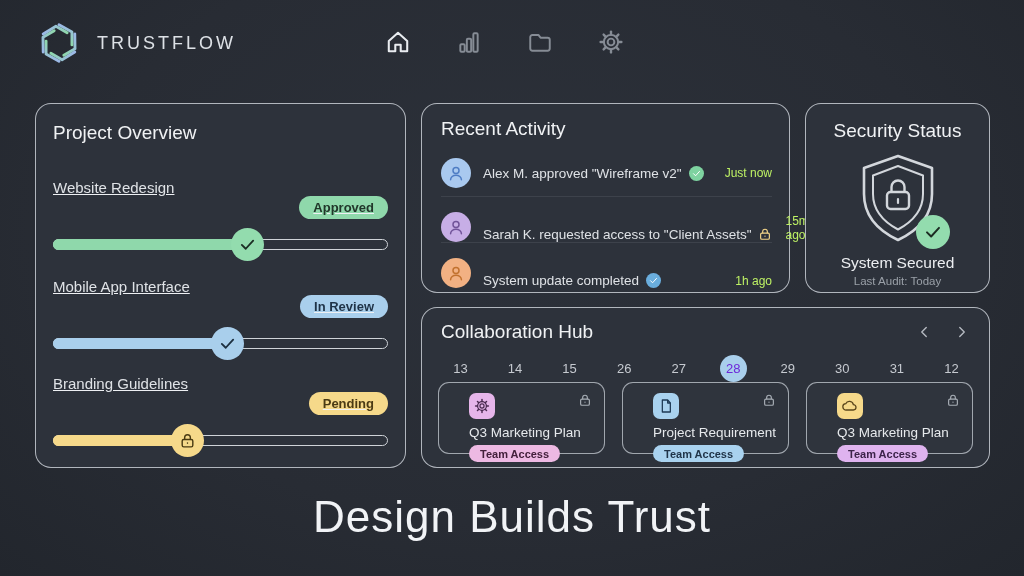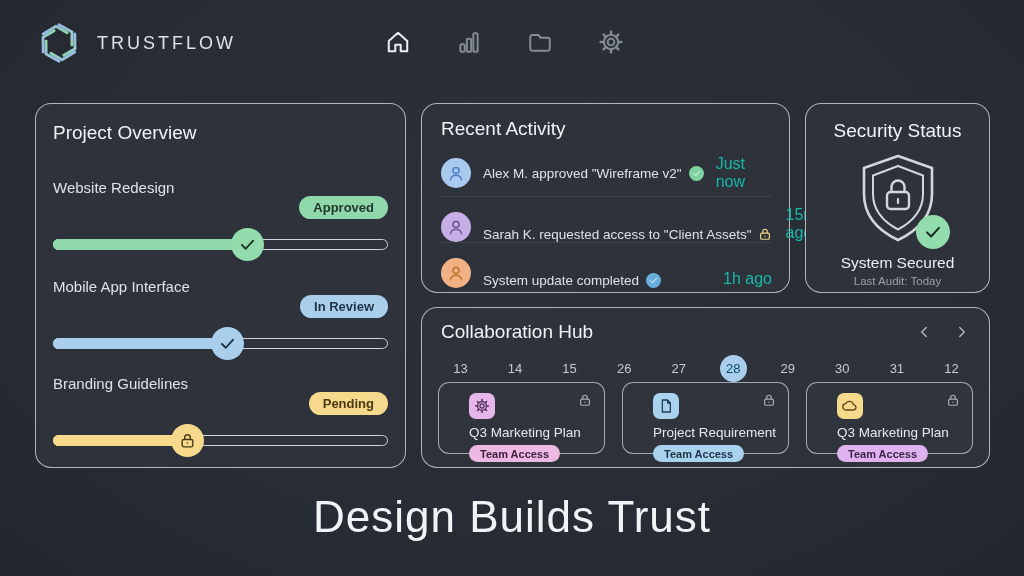--- a/index.html
+++ b/index.html
@@ -26,21 +26,21 @@
   
   .panel {
     position:absolute; background:#2d323b;
     border:1.6px solid rgba(201,206,213,0.85);
     border-radius:16px;
   }
   .panel-title { font-size:19px; font-weight:500; color:#f0f2f4; }
 
   
   #project-panel { left:35px; top:103px; width:371px; height:365px; padding:18px 17px; }
-  .proj-row { position:absolute; left:17px; right:17px; }
+  .proj-row { position:absolute; left:17px; right:17px;text-decoration:underline; }
   .proj-head { display:flex; align-items:center; justify-content:space-between; }
   .proj-name { font-size:15px; color:#dfe2e6; }
   .badge { font-size:13px; font-weight:600; padding:4px 14px; border-radius:12px;margin-top:40px; }
   .badge.c-green { background:#8fd8ab; color:#21372a; }
   .badge.c-blue { background:#a9cfec; color:#1f3347; }
   .badge.c-yellow { background:#f6d98a; color:#4a3a14; }
   .slider { position:relative; height:34px; margin-top:8px; cursor:pointer; }
   .track { position:absolute; left:0; right:0; top:12px; height:11px; border:1.5px solid #cfd3d8; border-radius:7px; }
   .fill { position:absolute; left:0; top:12px; height:11px; border-radius:7px; }
   .fill.c-green { background:#8fd8ab; } .fill.c-blue { background:#a9cfec; } .fill.c-yellow { background:#f6d98a; }
@@ -61,42 +61,42 @@
   .avatar.blue { background:#a9c9ef; color:#4f7dc4; }
   .avatar.purple { background:#c7aee6; color:#715399; }
   .avatar.orange { background:#f2b183; color:#c2722f; }
   .act-text { font-size:13.5px; color:#dfe2e6; display:flex; align-items:center; gap:7px; white-space:nowrap; }
   .mini-badge { width:15px; height:15px; border-radius:50%; display:inline-flex; align-items:center; justify-content:center; flex:0 0 15px; }
   .mini-badge svg { width:9px; height:9px; }
   .mini-badge.green { background:#7ed3a0; color:#ffffff; }
   .mini-badge.bluefill { background:#6aaede; color:#ffffff; }
   .mini-lock { width:15px; height:15px; color:#f2d488; display:inline-flex; }
   .mini-lock svg { width:14px; height:14px; }
-  .act-time { margin-left:auto; font-size:16px; color:#14b8a6; }
+  .act-time { margin-left:auto; font-size:12px; color:#bef264; }
 
   
   #security-panel { left:805px; top:103px; width:185px; height:190px; text-align:center; padding-top:16px; }
   .shield-wrap { position:relative; width:84px; height:92px; margin:10px auto 0; }
   .shield-wrap svg.shield { width:84px; height:92px; color:#d3d7dc; }
   .sec-check { position:absolute; right:-10px; bottom:-5px; width:34px; height:34px; border-radius:50%;
                background:#93dcae; color:#1c2b22; display:flex; align-items:center; justify-content:center; }
   .sec-check svg { width:18px; height:18px; }
   .sec-status { margin-top:10px; font-size:15.5px; color:#eceef1; }
   .sec-sub { margin-top:3px; font-size:11.5px; color:#9aa0a8; }
 
   
   #collab-panel { left:421px; top:307px; width:569px; height:161px; padding:13px 18px 0 19px; }
   .collab-head { display:flex; align-items:center; }
   .collab-arrows { margin-left:auto; display:flex; gap:20px; }
   .arrow-btn { background:none; border:none; color:#b6bbc2; cursor:pointer; width:18px; height:18px; display:flex; align-items:center; justify-content:center; }
   .arrow-btn svg { width:12px; height:12px; }
   .date-strip { display:flex; justify-content:space-between; margin-top:12px; padding:0 6px; }
   .date-item { width:27px; height:27px; border-radius:50%; font-size:13px; color:#c6cad0;
                display:flex; align-items:center; justify-content:center; cursor:pointer; }
-  .date-item.selected { background:#a9cfec; color:#0c4a6e; font-weight:500; }
+  .date-item.selected { background:#a9cfec; color:#6d28d9; font-weight:500; }
   .card-row { position:absolute; left:16px; top:74px; display:flex; gap:17px; }
   .hub-card { position:relative; width:167px; height:72px; border:1.4px solid rgba(190,196,204,0.8);
               border-radius:11px; padding:10px 30px; cursor:pointer; background:rgba(255,255,255,0.012); }
   .card-icon { width:26px; height:26px; border-radius:7px; display:flex; align-items:center; justify-content:center; }
   .card-icon svg { width:16px; height:16px; }
   .card-icon.pink { background:#e6b5ea; color:#4a2a50; }
   .card-icon.blue { background:#a9d2ef; color:#1e3a55; }
   .card-icon.yellow { background:#f6d98a; color:#5a451a; }
   .card-lock { position:absolute; top:10px; right:12px; color:#a7adb5; width:14px; height:14px; }
   .card-lock svg { width:14px; height:14px; }

